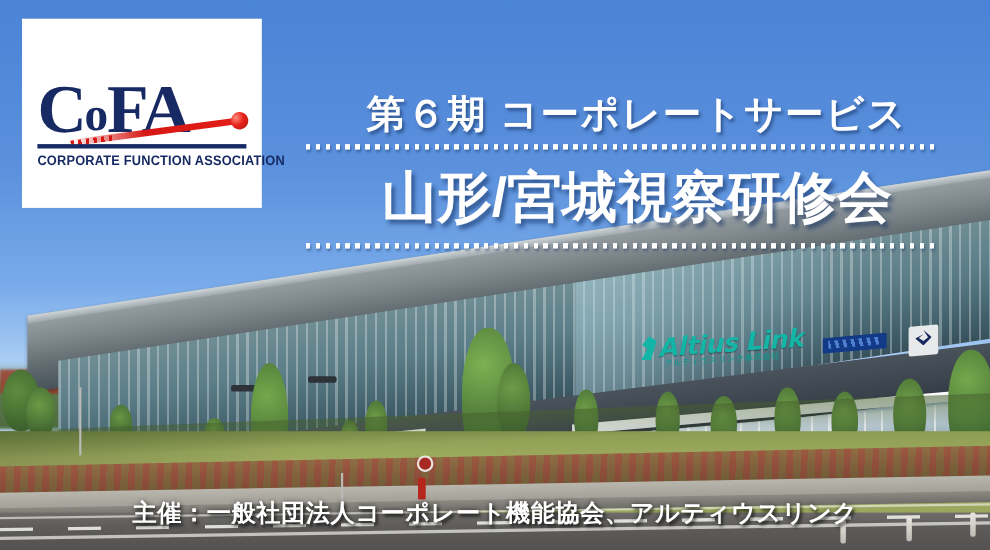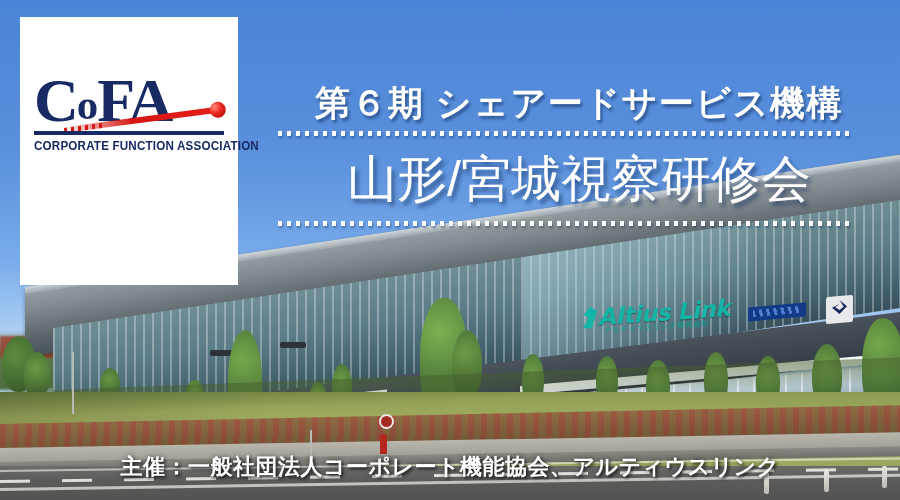--- a/index.html
+++ b/index.html
@@ -195,21 +195,21 @@
     background:#e7e9ea;transform:skewY(-5deg);border-radius:2px;
   }
   .sign-sq::after{
     content:"";position:absolute;left:6px;top:4px;width:15px;height:14px;
     background:#1b2a5e;
     clip-path:polygon(50% 0,100% 50%,50% 100%,0 50%,50% 28%,22% 50%,50% 72%,78% 50%);
   }
 
   
   .logo-box{
-    position:absolute;left:20px;top:17px;width:218px;height:268px;
+    position:absolute;left:20px;top:17px;width:218px;height:172px;
     background:#ffffff;
   }
   .logo-inner{
     position:absolute;left:0;top:52px;width:218px;height:110px;
   }
   .cofa-word{
     position:absolute;left:14px;top:0;width:190px;
     font-family:"Liberation Serif","DejaVu Serif",serif;
     font-weight:bold;font-size:62px;line-height:62px;
     color:#182a63;letter-spacing:-2px;
@@ -267,21 +267,21 @@
   }
   .dots-line{
     position:absolute;left:20px;width:572px;height:5px;
     background:repeating-linear-gradient(90deg,#ffffff 0 4px,rgba(255,255,255,0) 4px 9px);
     filter:drop-shadow(1px 2px 1px rgba(20,50,100,.45));
   }
   .dots-line.top{top:131px;}
   .dots-line.bot{top:221px;}
   .t-title{
     position:absolute;left:0;top:146px;width:642px;text-align:center;
-    font-size:50px;font-weight:normal;color:#ffffff;
+    font-size:50px;font-weight:bold;color:#ffffff;
     letter-spacing:0px;
     text-shadow:3px 4px 4px rgba(15,45,95,.6);
     white-space:nowrap;
   }
 
   
   .footer{
     position:absolute;left:0;top:452px;width:900px;text-align:center;
     font-size:22px;font-weight:bold;color:#ffffff;
     letter-spacing:.5px;
@@ -363,21 +363,21 @@
         <div class="tail"></div>
         <div class="dots"></div>
         <div class="head"></div>
       </div>
       <div class="cofa-underline"></div>
       <div class="cofa-tag">CORPORATE FUNCTION ASSOCIATION</div>
     </div>
   </div>
 
   <div class="hdr">
-    <div class="t-main">第６期 シェアードサービス機構</div>
+    <div class="t-main">第６期 コーポレートサービス</div>
     <div class="dots-line top"></div>
     <div class="t-title">山形/宮城視察研修会</div>
     <div class="dots-line bot"></div>
   </div>
 
   <div class="footer">主催：一般社団法人コーポレート機能協会、アルティウスリンク</div>
 
 </div>
 
 </body></html>

